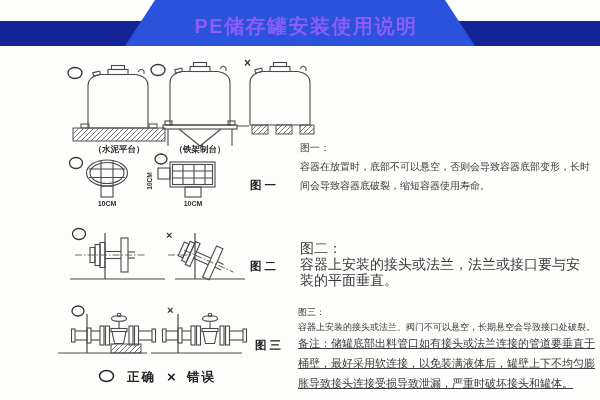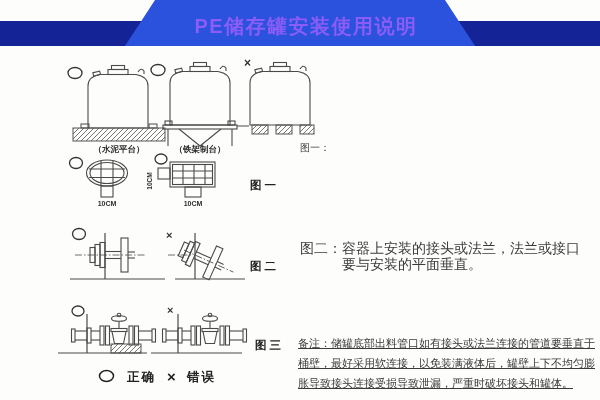--- a/index.html
+++ b/index.html
@@ -16,21 +16,21 @@
     position:absolute;left:0;top:0;width:600px;height:46px;background:#2a52dc;
     clip-path:polygon(155px 0,445px 0,475px 46px,125px 46px);
   }
   .banner-title{
     position:absolute;left:0;top:0;width:600px;height:52px;
     display:flex;align-items:center;justify-content:center;
     color:#8b5cf6;font-size:20px;font-weight:bold;letter-spacing:1.5px;margin-left:6px;
   }
   
   .note{position:absolute;color:#3a3a3a;}
-  .note-flex{display:flex;}
+  .note-flex{display:flex;flex-direction:column;}
   .note-label{flex:0 0 auto;white-space:nowrap;}
   .note-fig1{left:300px;top:138px;width:292px;font-size:10px;line-height:19px;}
   .note-fig2{left:300px;top:240px;width:292px;font-size:14px;line-height:16px;}
   .note-fig3{left:298px;top:305px;width:297px;font-size:9px;line-height:15px;}
   .note-remark{left:298px;top:333px;width:298px;font-size:11px;line-height:20px;text-decoration:underline;}
   
   .diagram{position:absolute;left:45px;top:52px;width:270px;height:346px;}
   svg text{font-family:"Liberation Sans","DejaVu Sans",sans-serif;}
   .draw-label{font-weight:bold;fill:#2e2e2e;}
   .fig-label{font-weight:bold;fill:#222;letter-spacing:3px;}
@@ -197,22 +197,27 @@
         <ellipse cx="61.5" cy="324" rx="7" ry="5.5" fill="none" stroke="#222" stroke-width="1.5"></ellipse>
         <text x="82" y="329" font-size="12.5" font-weight="bold" fill="#222" letter-spacing="2">正确</text>
         <text x="126.5" y="330" text-anchor="middle" font-size="15" font-weight="bold" fill="#222">×</text>
         <text x="142" y="329" font-size="12.5" font-weight="bold" fill="#222" letter-spacing="2">错误</text>
       </g>
     </svg>
   </div>
 
   <div class="note note-fig1 note-flex">
     <span class="note-label">图一：</span>
+    <span>容器在放置时，底部不可以悬空，否则会导致容器底部变形，长时间会导致容器底破裂，缩短容器使用寿命。</span>
   </div>
   <div class="note note-fig2 note-flex">
     <span class="note-label">图二：</span>
     <span>容器上安装的接头或法兰，法兰或接口要与安装的平面垂直。</span>
   </div>
+  <div class="note note-fig3 note-flex">
+    <span class="note-label">图三：</span>
+    <span>容器上安装的接头或法兰、阀门不可以悬空，长期悬空会导致接口处破裂。</span>
+  </div>
   <div class="note note-remark">
     <span class="note-label">备注：</span><span>储罐底部出料管口如有接头或法兰连接的管道要垂直于桶壁，最好采用软连接，以免装满液体后，罐壁上下不均匀膨胀导致接头连接受损导致泄漏，严重时破坏接头和罐体。</span>
   </div>
 
 </div>
 
 </body></html>

